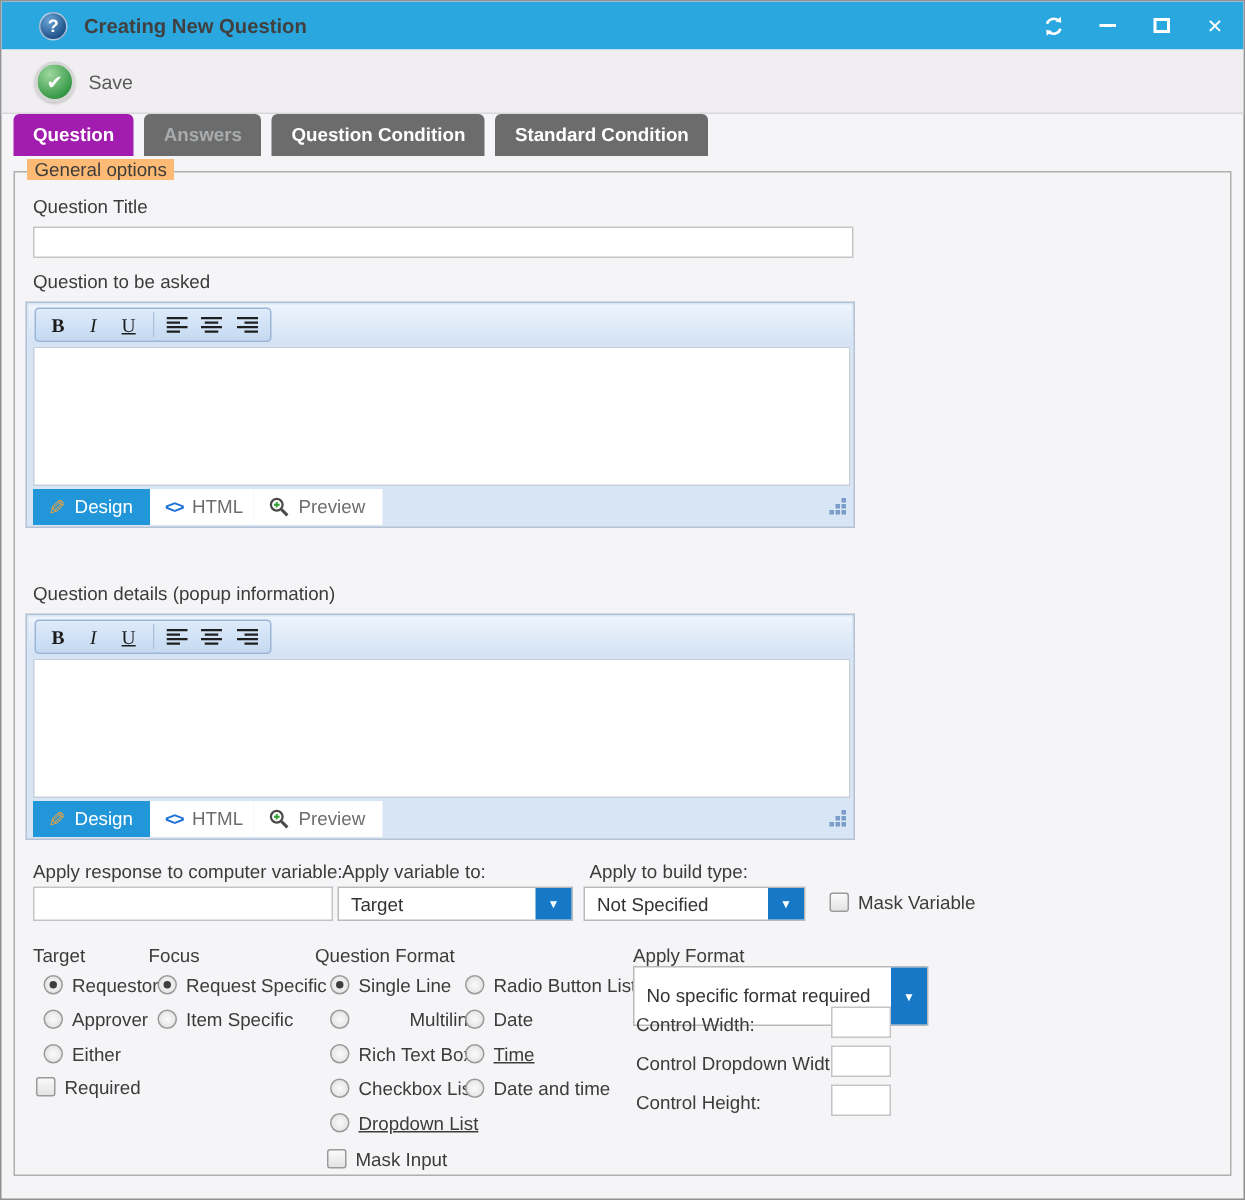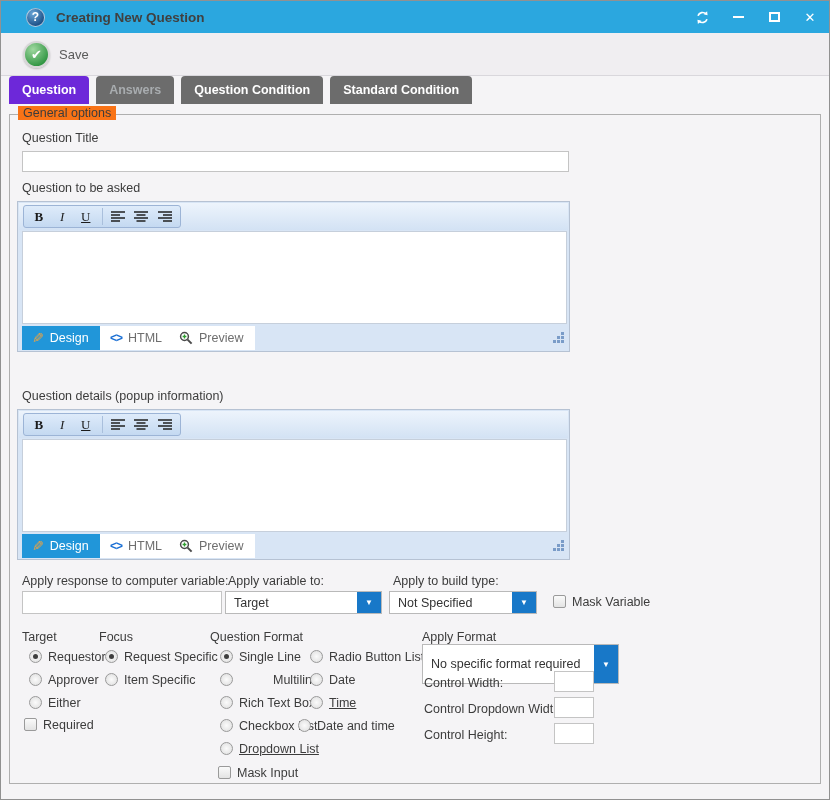--- a/index.html
+++ b/index.html
@@ -31,25 +31,25 @@
     border:2px solid #D6D6D6; box-shadow:0 1px 2px rgba(0,0,0,.22);
     color:#fff; font-size:13px; font-weight:bold; display:flex; align-items:center; justify-content:center;
   }
   .save-label { color:#5A5A5A; font-size:13px; }
   
   .tabs { position:absolute; left:8px; top:75px; display:flex; gap:7px; }
   .tab {
     height:28px; padding:0 13px; border-radius:4px 4px 0 0; background:#6C6C6C;
     color:#fff; font-size:12.5px; font-weight:600; display:flex; align-items:center; cursor:pointer;
   }
-  .tab.active { background:#6d28d9; }
+  .tab.active { background:#a21caf; }
   .tab.disabled { color:#A8ACAF; cursor:default; }
   
   .groupbox { position:absolute; left:8px; top:113px; width:812px; height:670px; border:1px solid #AFAFAF; }
-  .legend { position:absolute; top:-9px; left:8px; background:#f97316; padding:0 5px; font-size:12.5px; color:#3C3C3C; }
+  .legend { position:absolute; top:-9px; left:8px; background:#fdba74; padding:0 5px; font-size:12.5px; color:#3C3C3C; }
   .lbl { position:absolute; font-size:12.5px; color:#3C3C3C; white-space:nowrap; }
   .txt-input { position:absolute; background:#fff; border:1px solid #C4C4C4; height:21px; font-size:12px; padding:0 6px; color:#333; outline:none; }
   
   .editor { position:absolute; width:553px; height:151px; background:#D8E5F5; border:1px solid #B6C2D3; }
   .ed-toolbar { position:absolute; left:1px; top:1px; right:1px; height:27px; background:linear-gradient(#EDF4FC,#D3E2F4); }
   .ed-btns {
     position:absolute; left:4px; top:2px; width:158px; height:23px; border-radius:3px;
     background:linear-gradient(#DEEBFA,#C4D9F1); border:1px solid #9CB4D6;
     display:flex; align-items:center; padding:0 4px; gap:2px;
   }
@@ -383,21 +383,21 @@
       <span class="olabel">Radio Button List</span>
     </div>
     <div class="opt" style="left:300px; top:558px;">
       <span class="radio"></span>
       <span class="olabel">Date</span>
     </div>
     <div class="opt" style="left:300px; top:581px;text-decoration:underline;">
       <span class="radio"></span>
       <span class="olabel">Time</span>
     </div>
-    <div class="opt" style="left:288px; top:604px;">
+    <div class="opt" style="left:300px; top:604px;">
       <span class="radio"></span>
       <span class="olabel">Date and time</span>
     </div>
 
     <div class="dropdown" style="left:412px; top:529px; width:197px; height:40px;">
       <span class="dd-value">No specific format required</span>
       <span class="dd-btn">▼</span>
     </div>
     <div class="lbl" style="left:414px; top:561px;">Control Width:</div>
     <input class="txt-input" style="left: 544px; top: 556px; width: 40px;" value="">

